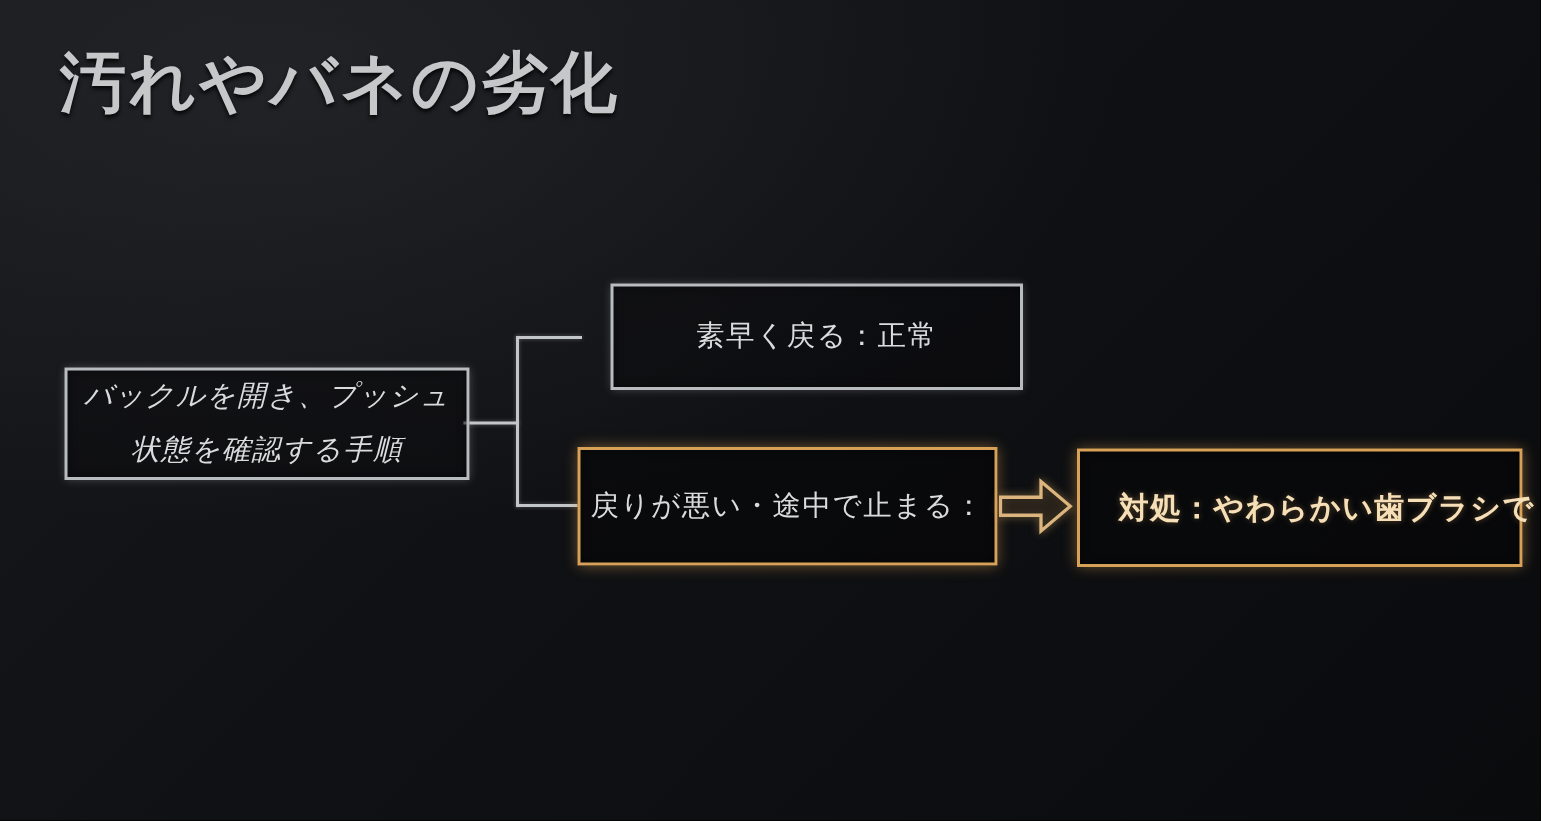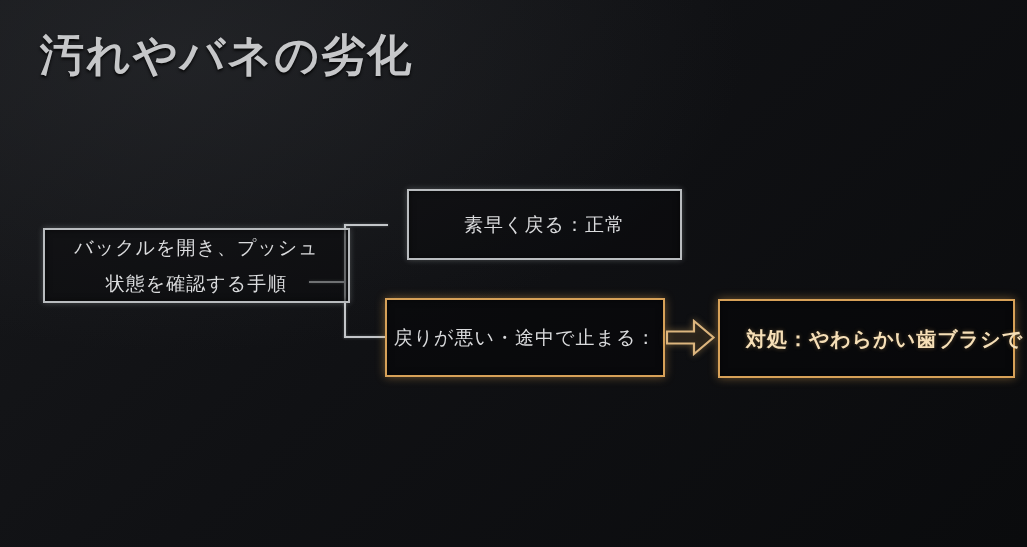--- a/index.html
+++ b/index.html
@@ -46,21 +46,21 @@
     border: 2px solid #b9bcbf;
     background: rgba(8,9,11,0.45);
     box-shadow: 0 0 6px rgba(200,205,210,0.30), inset 0 0 6px rgba(0,0,0,0.55);
   }
   .box-gold {
     border: 2px solid #d7a158;
     background: rgba(6,6,8,0.55);
     box-shadow: 0 0 9px rgba(226,168,88,0.45), inset 0 0 6px rgba(0,0,0,0.55);
     text-align: center;
   }
-  .box-root   { left: 43px;  top: 228px; width: 307px; height: 75px; }
+  .box-root   { left: 43px;  top: 245px; width: 270px; height: 75px; font-style: italic; }
   .box-normal { left: 387px; top: 189px; width: 275px; height: 71px; margin-left: 20px; }
   .box-problem{ left: 385px; top: 298px; width: 280px; height: 79px; }
   .box-remedy { left: 718px; top: 299px; width: 297px; height: 79px;
                 font-weight: bold; color: #f6dfb7; font-size: 20px;
                 text-shadow: 0 0 4px rgba(240,190,110,0.35); padding-left: 36px; }
   .connector {
     position: absolute;
     background: #c3c6c9;
     box-shadow: 0 0 3px rgba(200,205,210,0.35);
   }

